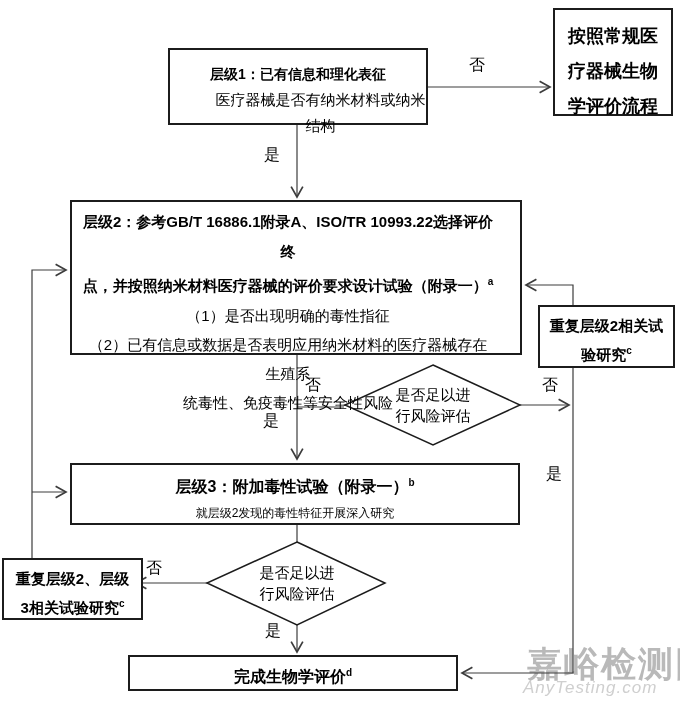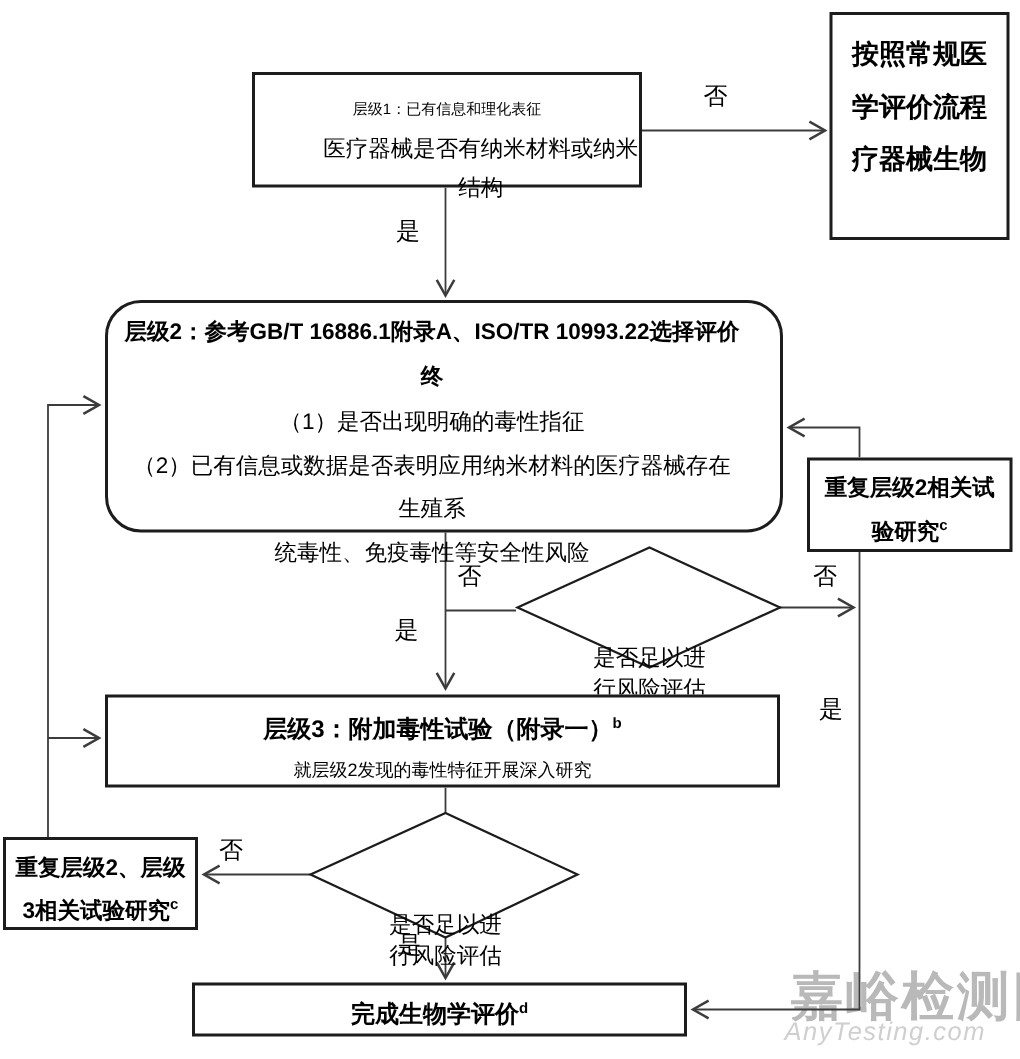--- a/index.html
+++ b/index.html
@@ -11,42 +11,42 @@
   .canvas *{box-sizing:border-box;}
   .wm{position:absolute;z-index:0;white-space:nowrap;}
   .wm-cn{left:527px;top:641px;font-size:35px;font-weight:bold;letter-spacing:2px;}
   .wm-en{left:523px;top:678px;font-size:17px;font-style:italic;letter-spacing:1px;}
   svg.wires{position:absolute;left:0;top:0;z-index:1;pointer-events:none;}
   .box{
     position:absolute;z-index:2;background:#fff;border:2px solid #1c1c1c;
     text-align:center;
   }
   .lbl{position:absolute;z-index:2;font-size:16px;line-height:16px;}
-  .dtext{position:absolute;z-index:2;font-size:15px;line-height:21px;text-align:center;margin-top:44px;}
+  .dtext{position:absolute;z-index:2;font-size:15px;line-height:21px;text-align:center;}
   sup{font-size:10px;font-weight:bold;}
 
   .b1{left:168px;top:48px;width:260px;height:77px;padding-top:11px;}
-  .b1 .t{font-size:10px;line-height:26px;font-weight:normal;}
+  .b1 .t{font-size:14px;line-height:26px;font-weight:bold;}
   .b1 .q{font-size:15px;line-height:26px;padding-left:45px;}
 
-  .routine{left:553px;top:8px;width:120px;height:152px;padding-top:9px;}
+  .routine{left:553px;top:8px;width:120px;height:108px;padding-top:9px;}
   .routine div{font-size:18px;font-weight:bold;line-height:35px;}
 
-  .b2{left:70px;top:200px;width:452px;height:155px;padding:5px 26px 0 10px;border-radius:24px;}
+  .b2{left:70px;top:200px;width:452px;height:155px;padding:5px 26px 0 10px;}
   .b2 .hdr{font-size:15px;font-weight:bold;line-height:30px;text-align:center;}
   .b2 .item{font-size:15px;line-height:29px;text-align:center;}
 
   .rep2{left:538px;top:305px;width:137px;height:63px;padding-top:6px;}
   .rep2 div{font-size:15px;font-weight:bold;line-height:25px;}
 
   .b3{left:70px;top:463px;width:450px;height:62px;padding-top:4px;}
   .b3 .t{font-size:16px;line-height:28px;font-weight:bold;}
   .b3 .q{font-size:12px;line-height:25px;}
 
-  .rep23{left:2px;top:558px;width:130px;height:62px;padding-top:6px;}
+  .rep23{left:2px;top:558px;width:141px;height:62px;padding-top:6px;}
   .rep23 div{font-size:15px;font-weight:bold;line-height:25px;}
 
   .done{left:128px;top:655px;width:330px;height:36px;font-size:16px;font-weight:bold;line-height:31px;}
 
   .d1text{left:373px;top:384px;width:120px;}
   .d2text{left:237px;top:562px;width:120px;}
 </style>
 </head>
 <body>
 
@@ -79,26 +79,27 @@
     <polygon points="297,542 385,583 297,625 207,583" fill="#ffffff" stroke="#1c1c1c" stroke-width="1.5"></polygon>
   </svg>
 
   <div class="box b1">
     <div class="t">层级1：已有信息和理化表征</div>
     <div class="q">医疗器械是否有纳米材料或纳米结构</div>
   </div>
 
   <div class="box routine">
     <div>按照常规医</div>
+    <div>疗器械生物</div>
     <div>学评价流程</div>
-    <div>疗器械生物</div>
   </div>
 
   <div class="box b2">
     <div class="hdr">层级2：参考GB/T 16886.1附录A、ISO/TR 10993.22选择评价终</div>
+    <div class="hdr"><span>点，并按照纳米材料医疗器械的评价要求设计试验（附录一）</span><sup>a</sup></div>
     <div class="item">（1）是否出现明确的毒性指征</div>
     <div class="item">（2）已有信息或数据是否表明应用纳米材料的医疗器械存在生殖系</div>
     <div class="item">统毒性、免疫毒性等安全性风险</div>
   </div>
 
   <div class="box rep2">
     <div>重复层级2相关试</div>
     <div><span>验研究</span><sup>c</sup></div>
   </div>
 

